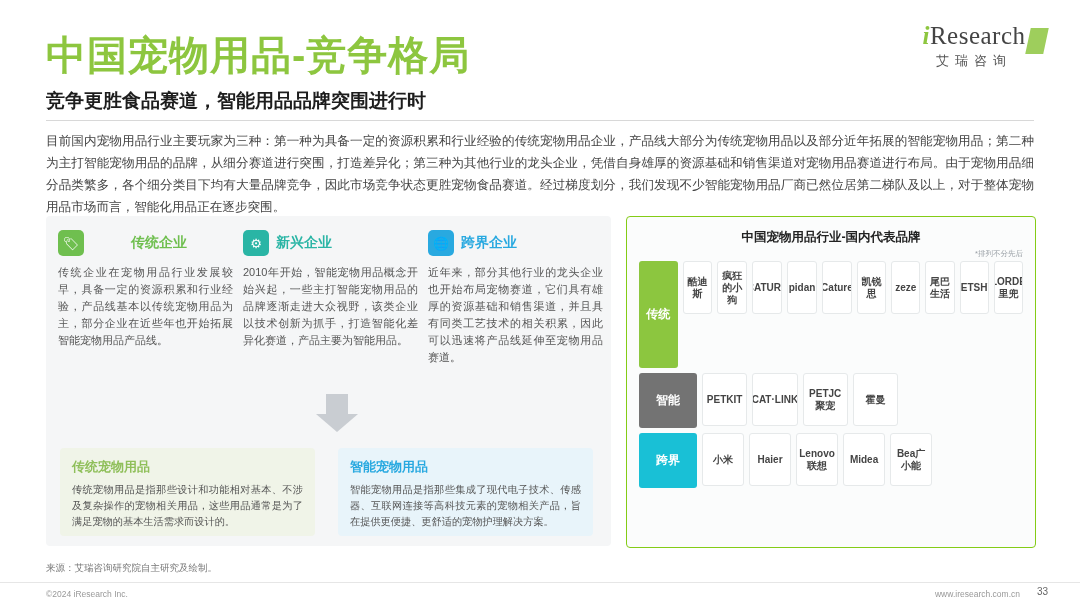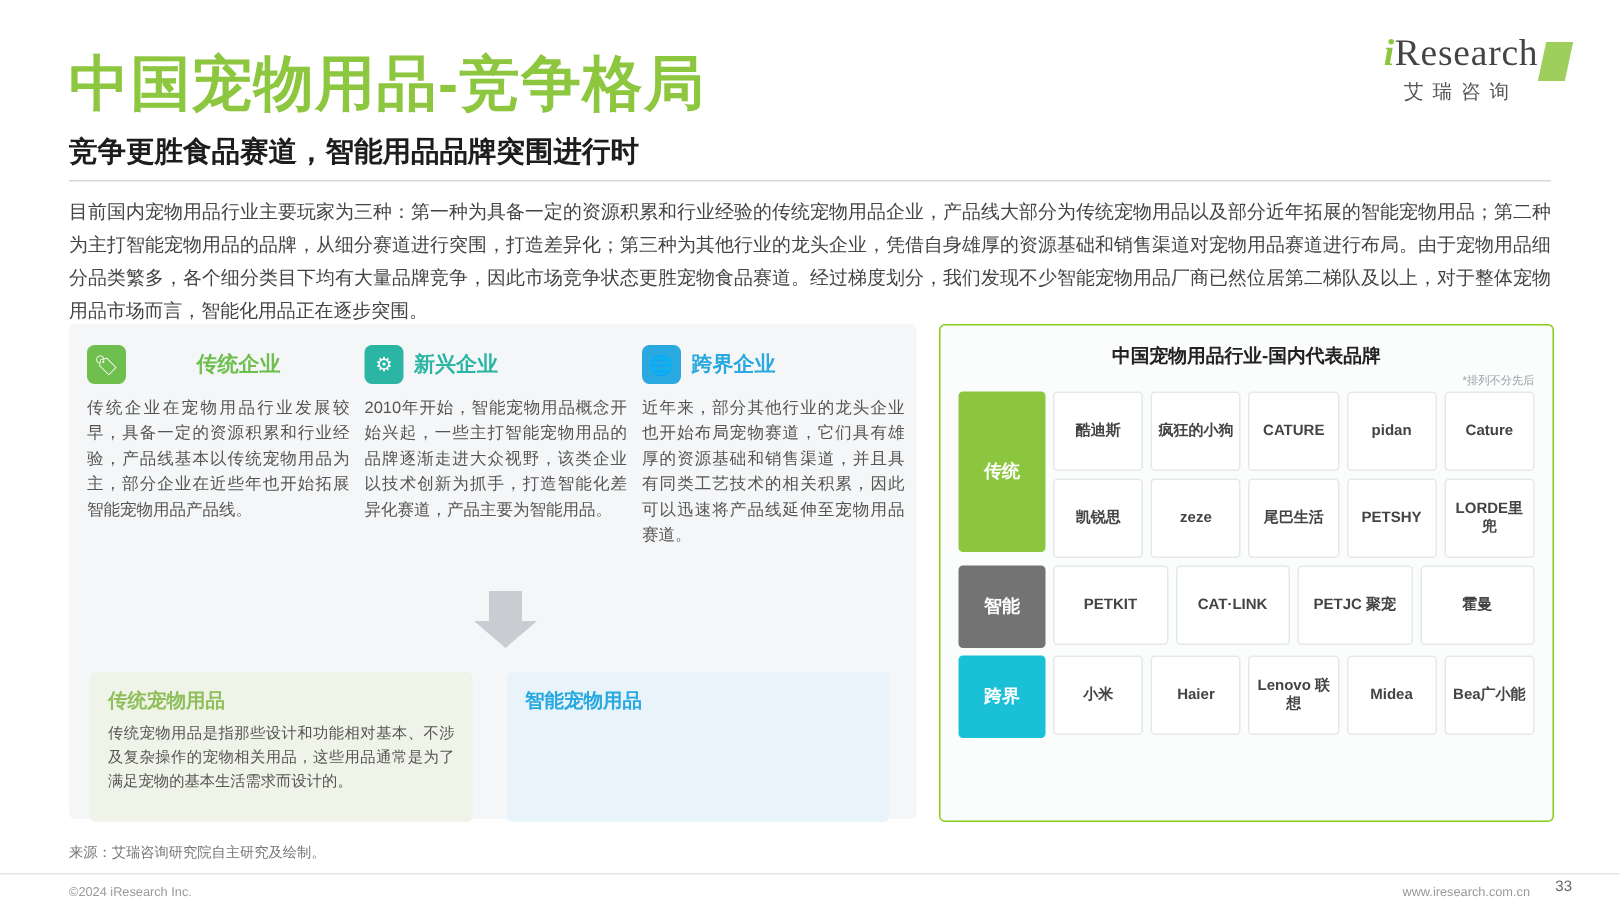--- a/index.html
+++ b/index.html
@@ -39,40 +39,40 @@
   .card .ttl{font-size:14px;font-weight:bold;}
   .t-green{color:#6fbf4f;margin-left:40px;}
   .t-teal{color:#2ab5a5;}
   .t-blue{color:#29a9e0;}
   .card .body{font-size:11px;line-height:17px;color:#555;text-align:justify;}
 
   .arrow{position:absolute;left:270px;top:178px;width:0;height:0;}
   .arrow .stem{position:absolute;left:10px;top:0;width:22px;height:20px;background:#c9cdd2;}
   .arrow .tip{position:absolute;left:0;top:20px;width:0;height:0;border-left:21px solid transparent;border-right:21px solid transparent;border-top:18px solid #c9cdd2;}
 
-  .bottombox{position:absolute;top:232px;width:255px;height:100px;border-radius:4px;padding:10px 12px;box-sizing:border-box;}
+  .bottombox{position:absolute;top:232px;width:255px;height:88px;border-radius:4px;padding:10px 12px;box-sizing:border-box;}
   .bx1{left:14px;background:#f0f4e8;}
   .bx2{left:292px;background:#e8f4fa;}
   .bottombox .bt{font-size:13px;font-weight:bold;margin-bottom:6px;}
   .bt1{color:#8fbf5a;}
   .bt2{color:#29a9e0;}
   .bottombox .bb{font-size:10.2px;line-height:16px;color:#555;text-align:justify;}
 
   
   .rightpanel{position:absolute;left:626px;top:216px;width:408px;height:330px;background:#fbfcfc;border:1px solid #84cc16;border-radius:4px;}
   .rtitle{position:absolute;left:0;right:0;top:12px;text-align:center;font-size:12.5px;font-weight:bold;color:#222;}
   .rnote{position:absolute;right:12px;top:32px;font-size:7.5px;color:#9aa0a6;}
 
   .grid{position:absolute;left:12px;top:44px;width:384px;}
   .grow{display:flex;margin-bottom:5px;}
   .glabel{width:58px;border-radius:3px;color:#fff;font-size:12px;display:flex;align-items:center;justify-content:center;font-weight:bold;}
   .g-trad{background:#8cc63f;height:107px;}
   .g-smart{background:#737373;height:55px;}
   .g-cross{background:#19c0d6;height:55px;}
-  .cells{flex:1;display:flex;flex-direction:column;gap:5px;margin-left:5px;}
+  .cells{flex:1;display:flex;flex-direction:row;gap:5px;margin-left:5px;}
   .crow{display:flex;gap:5px;}
   .cell{flex:1;height:51px;background:#fff;border:1px solid #e6e9ea;border-radius:3px;display:flex;align-items:center;justify-content:center;overflow:hidden;}
   .brand{font-size:10px;color:#444;text-align:center;line-height:12px;padding:0 2px;font-weight:bold;}
 
   
   .source{position:absolute;left:46px;top:562px;font-size:9.5px;color:#777;}
   .fline{position:absolute;left:0;right:0;top:582px;height:1px;background:#e6e6e6;}
   .fleft{position:absolute;left:46px;top:589px;font-size:8.5px;color:#999;}
   .fright{position:absolute;right:60px;top:589px;font-size:8.5px;color:#999;}
   .pageno{position:absolute;right:32px;top:586px;font-size:10px;color:#666;}
@@ -128,20 +128,21 @@
         <div class="tip"></div>
     </div>
 
     <div class="bottombox bx1">
       <div class="bt bt1">传统宠物用品</div>
       <div class="bb">传统宠物用品是指那些设计和功能相对基本、不涉及复杂操作的宠物相关用品，这些用品通常是为了满足宠物的基本生活需求而设计的。</div>
     </div>
 
     <div class="bottombox bx2">
       <div class="bt bt2">智能宠物用品</div>
+      <div class="bb">智能宠物用品是指那些集成了现代电子技术、传感器、互联网连接等高科技元素的宠物相关产品，旨在提供更便捷、更舒适的宠物护理解决方案。</div>
     </div>
 
   </div>
 
   <div class="rightpanel">
     <div class="rtitle">中国宠物用品行业-国内代表品牌</div>
     <div class="rnote">*排列不分先后</div>
 
     <div class="grid">
 

